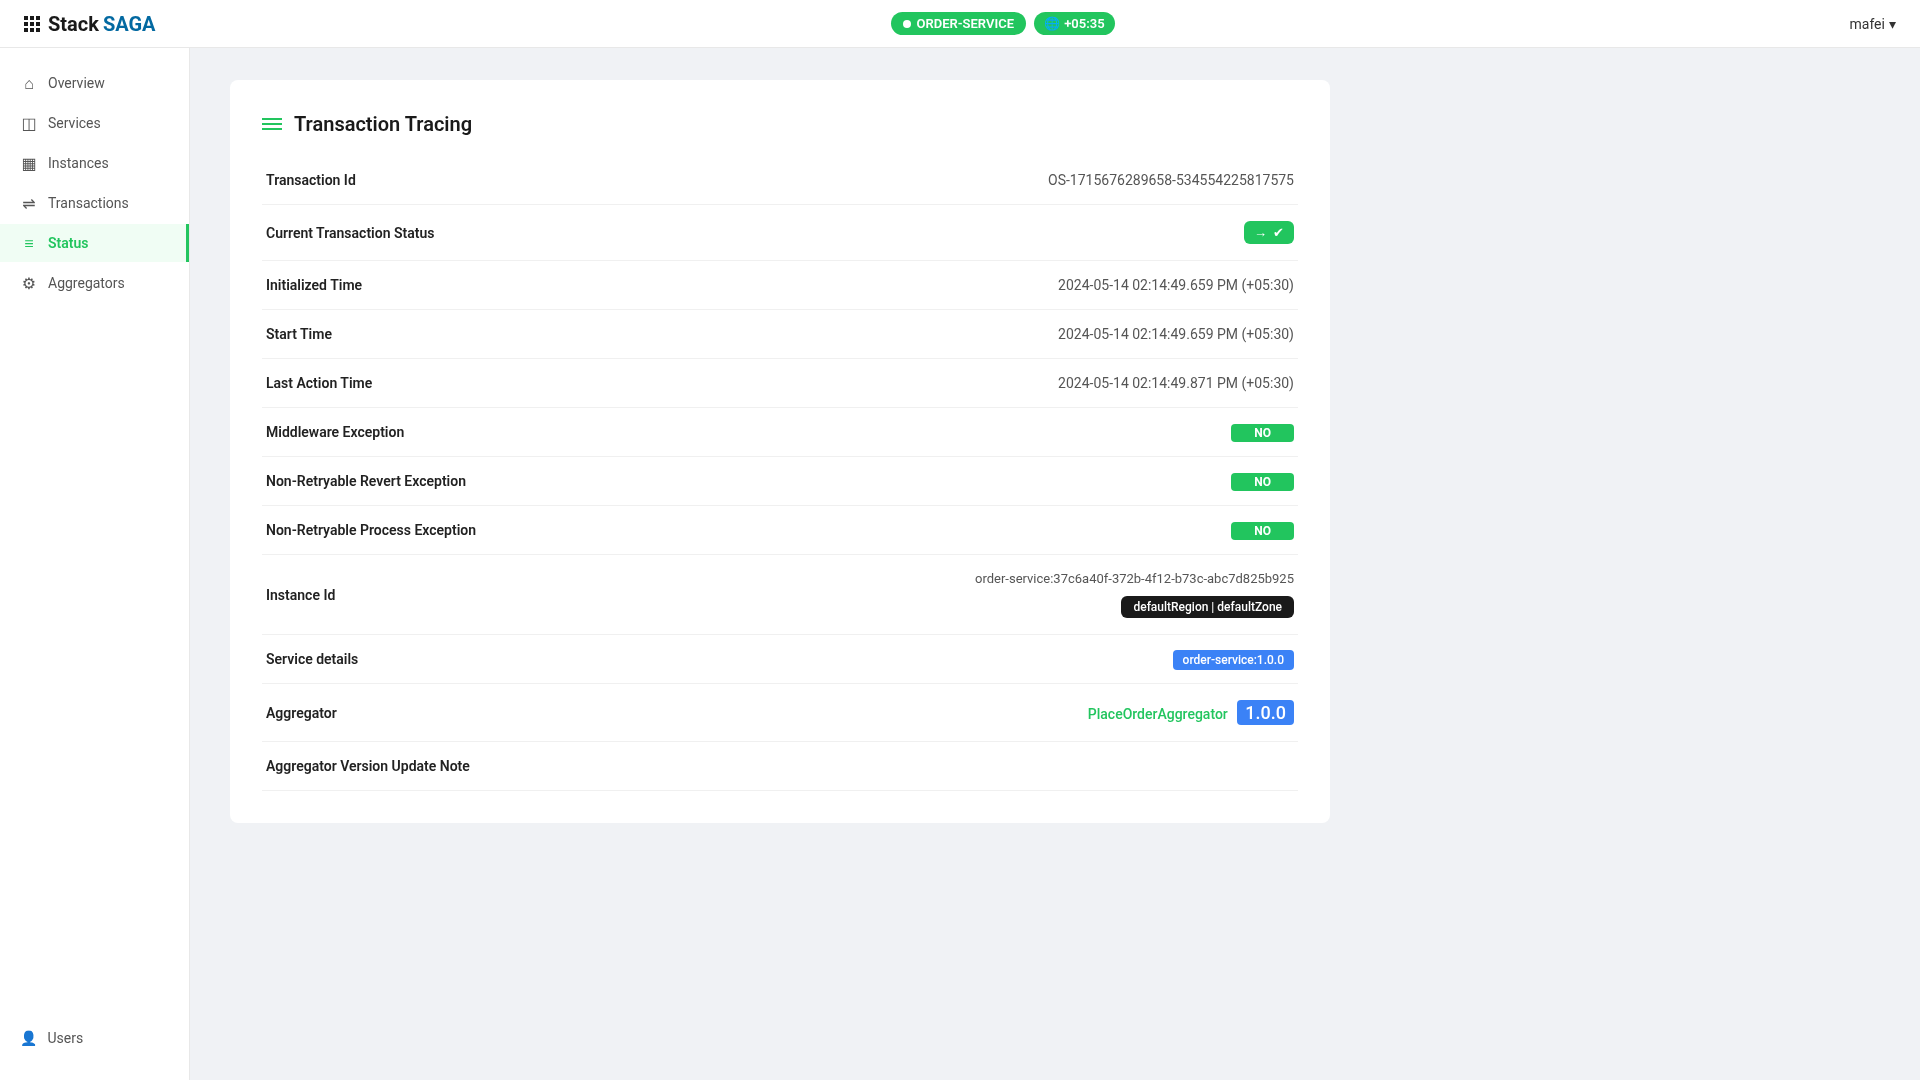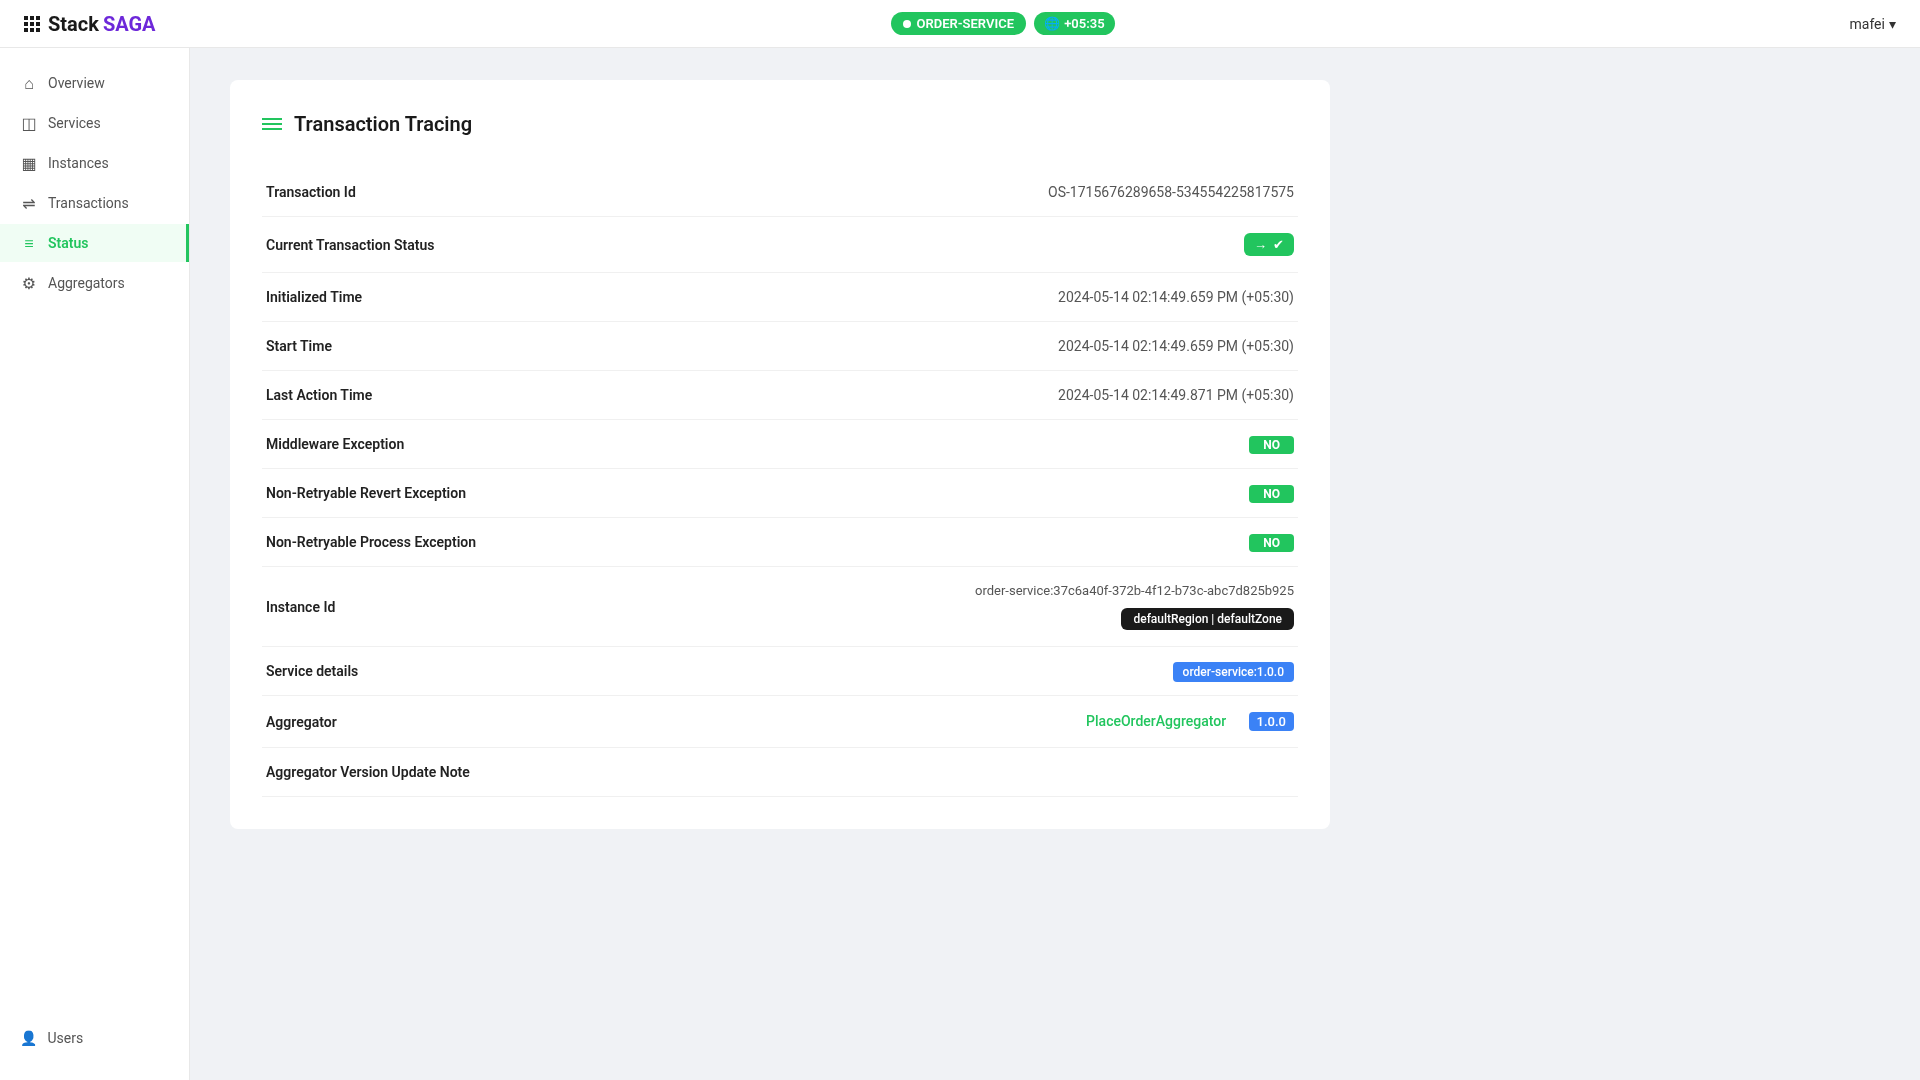--- a/index.html
+++ b/index.html
@@ -20,21 +20,21 @@
       gap: 20px;
     }
     .logo {
       display: flex;
       align-items: center;
       gap: 4px;
       font-size: 20px;
       font-weight: 700;
     }
     .logo-stack { color: #1a1a1a; }
-    .logo-saga { color: #6d28d9; }
+    .logo-saga { color: #0369a1; }
     .logo-icon {
       display: grid;
       grid-template-columns: 1fr 1fr 1fr;
       gap: 2px;
       margin-right: 4px;
     }
     .logo-icon span {
       width: 4px;
       height: 4px;
       background: #1a1a1a;
@@ -154,21 +154,21 @@
       background: #fff;
       border-radius: 8px;
       padding: 32px;
       max-width: 1100px;
     }
 
     .page-header {
       display: flex;
       align-items: center;
       gap: 12px;
-      margin-bottom: 32px;
+      margin-bottom: 20px;
     }
     .menu-icon {
       display: flex;
       flex-direction: column;
       gap: 3px;
       cursor: pointer;
     }
     .menu-icon span {
       display: block;
       width: 20px;
@@ -206,21 +206,21 @@
       background: #22c55e;
       color: #fff;
       padding: 4px 10px;
       border-radius: 6px;
       font-size: 13px;
     }
 
     .no-badge {
       background: #22c55e;
       color: #fff;
-      padding: 2px 14px;
+      padding: 2px 23px;
       border-radius: 4px;
       font-size: 12px;
       font-weight: 700;
     }
     .instance-region {
       display: inline-block;
       background: #1a1a1a;
       color: #fff;
       padding: 4px 12px;
       border-radius: 6px;
@@ -242,23 +242,23 @@
       color: #22c55e;
       font-weight: 500;
       font-size: 14px;
     }
     .aggregator-version {
       display: inline-block;
       background: #3b82f6;
       color: #fff;
       padding: 2px 8px;
       border-radius: 4px;
-      font-size: 13px;
+      font-size: 18px;
       font-weight: 500;
-      margin-left: 19px;
+      margin-left: 6px;
     }
 
     .instance-id-row td:last-child {
       display: flex;
       flex-direction: column;
       align-items: flex-end;
       gap: 6px;
     }
   </style>
 </head>

